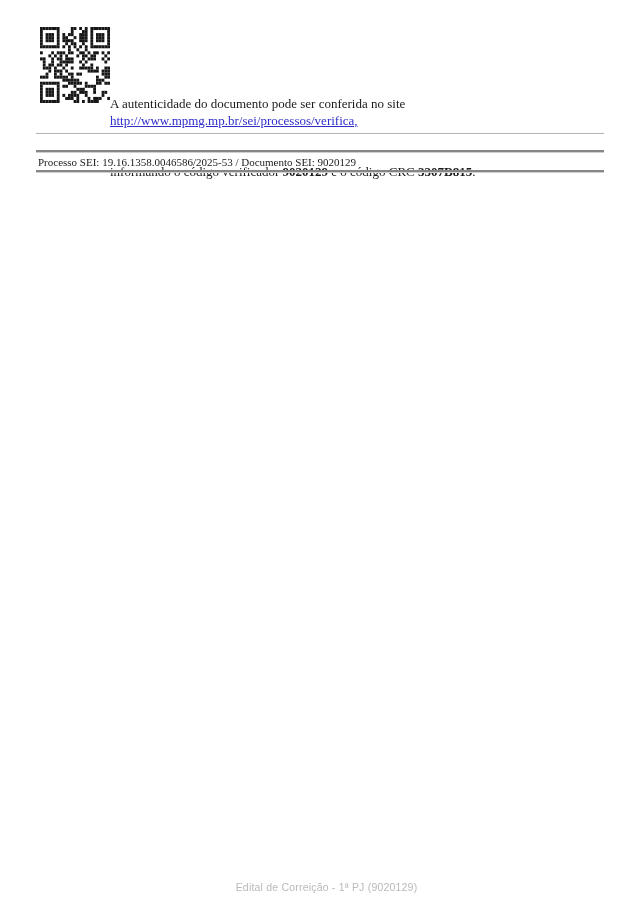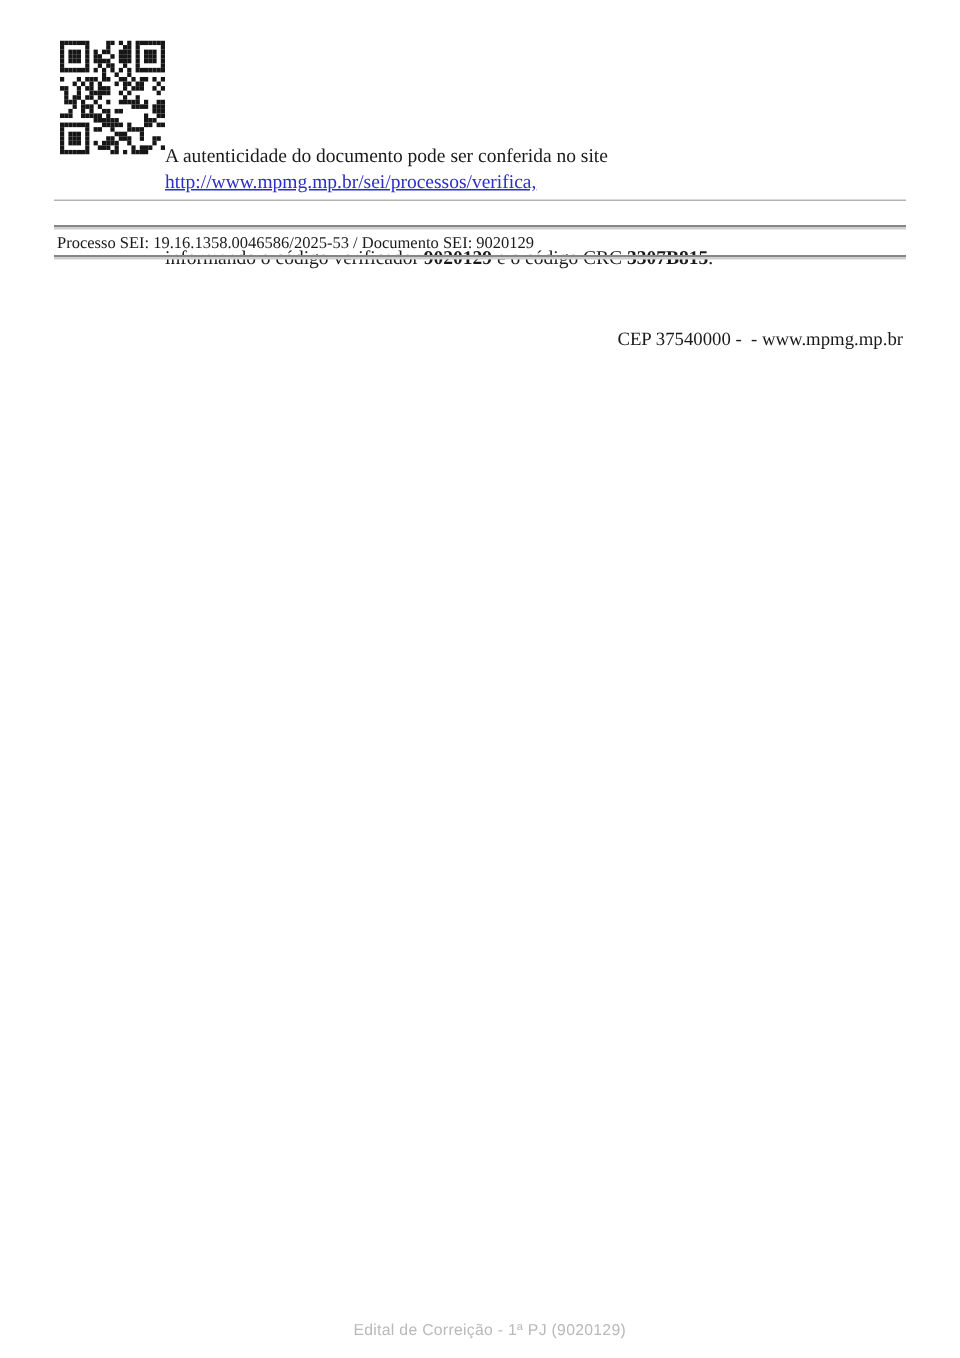--- a/index.html
+++ b/index.html
@@ -409,20 +409,19 @@
 
   <div class="thick-rule first"></div>
 
   <div class="process-bar">
     <span>Processo SEI: 19.16.1358.0046586/2025-53 / Documento SEI: 9020129</span>
   </div>
 
   <div class="thick-rule second"></div>
 
   <div class="address-block">
-    <div>CEP 37540000 -  - www.mpmg.mp.br</div>
   </div>
 
   <div class="footer">
     <span>Edital de Correição - 1ª PJ (9020129)</span>
   </div>
 
 </div>
 
 </body></html>

